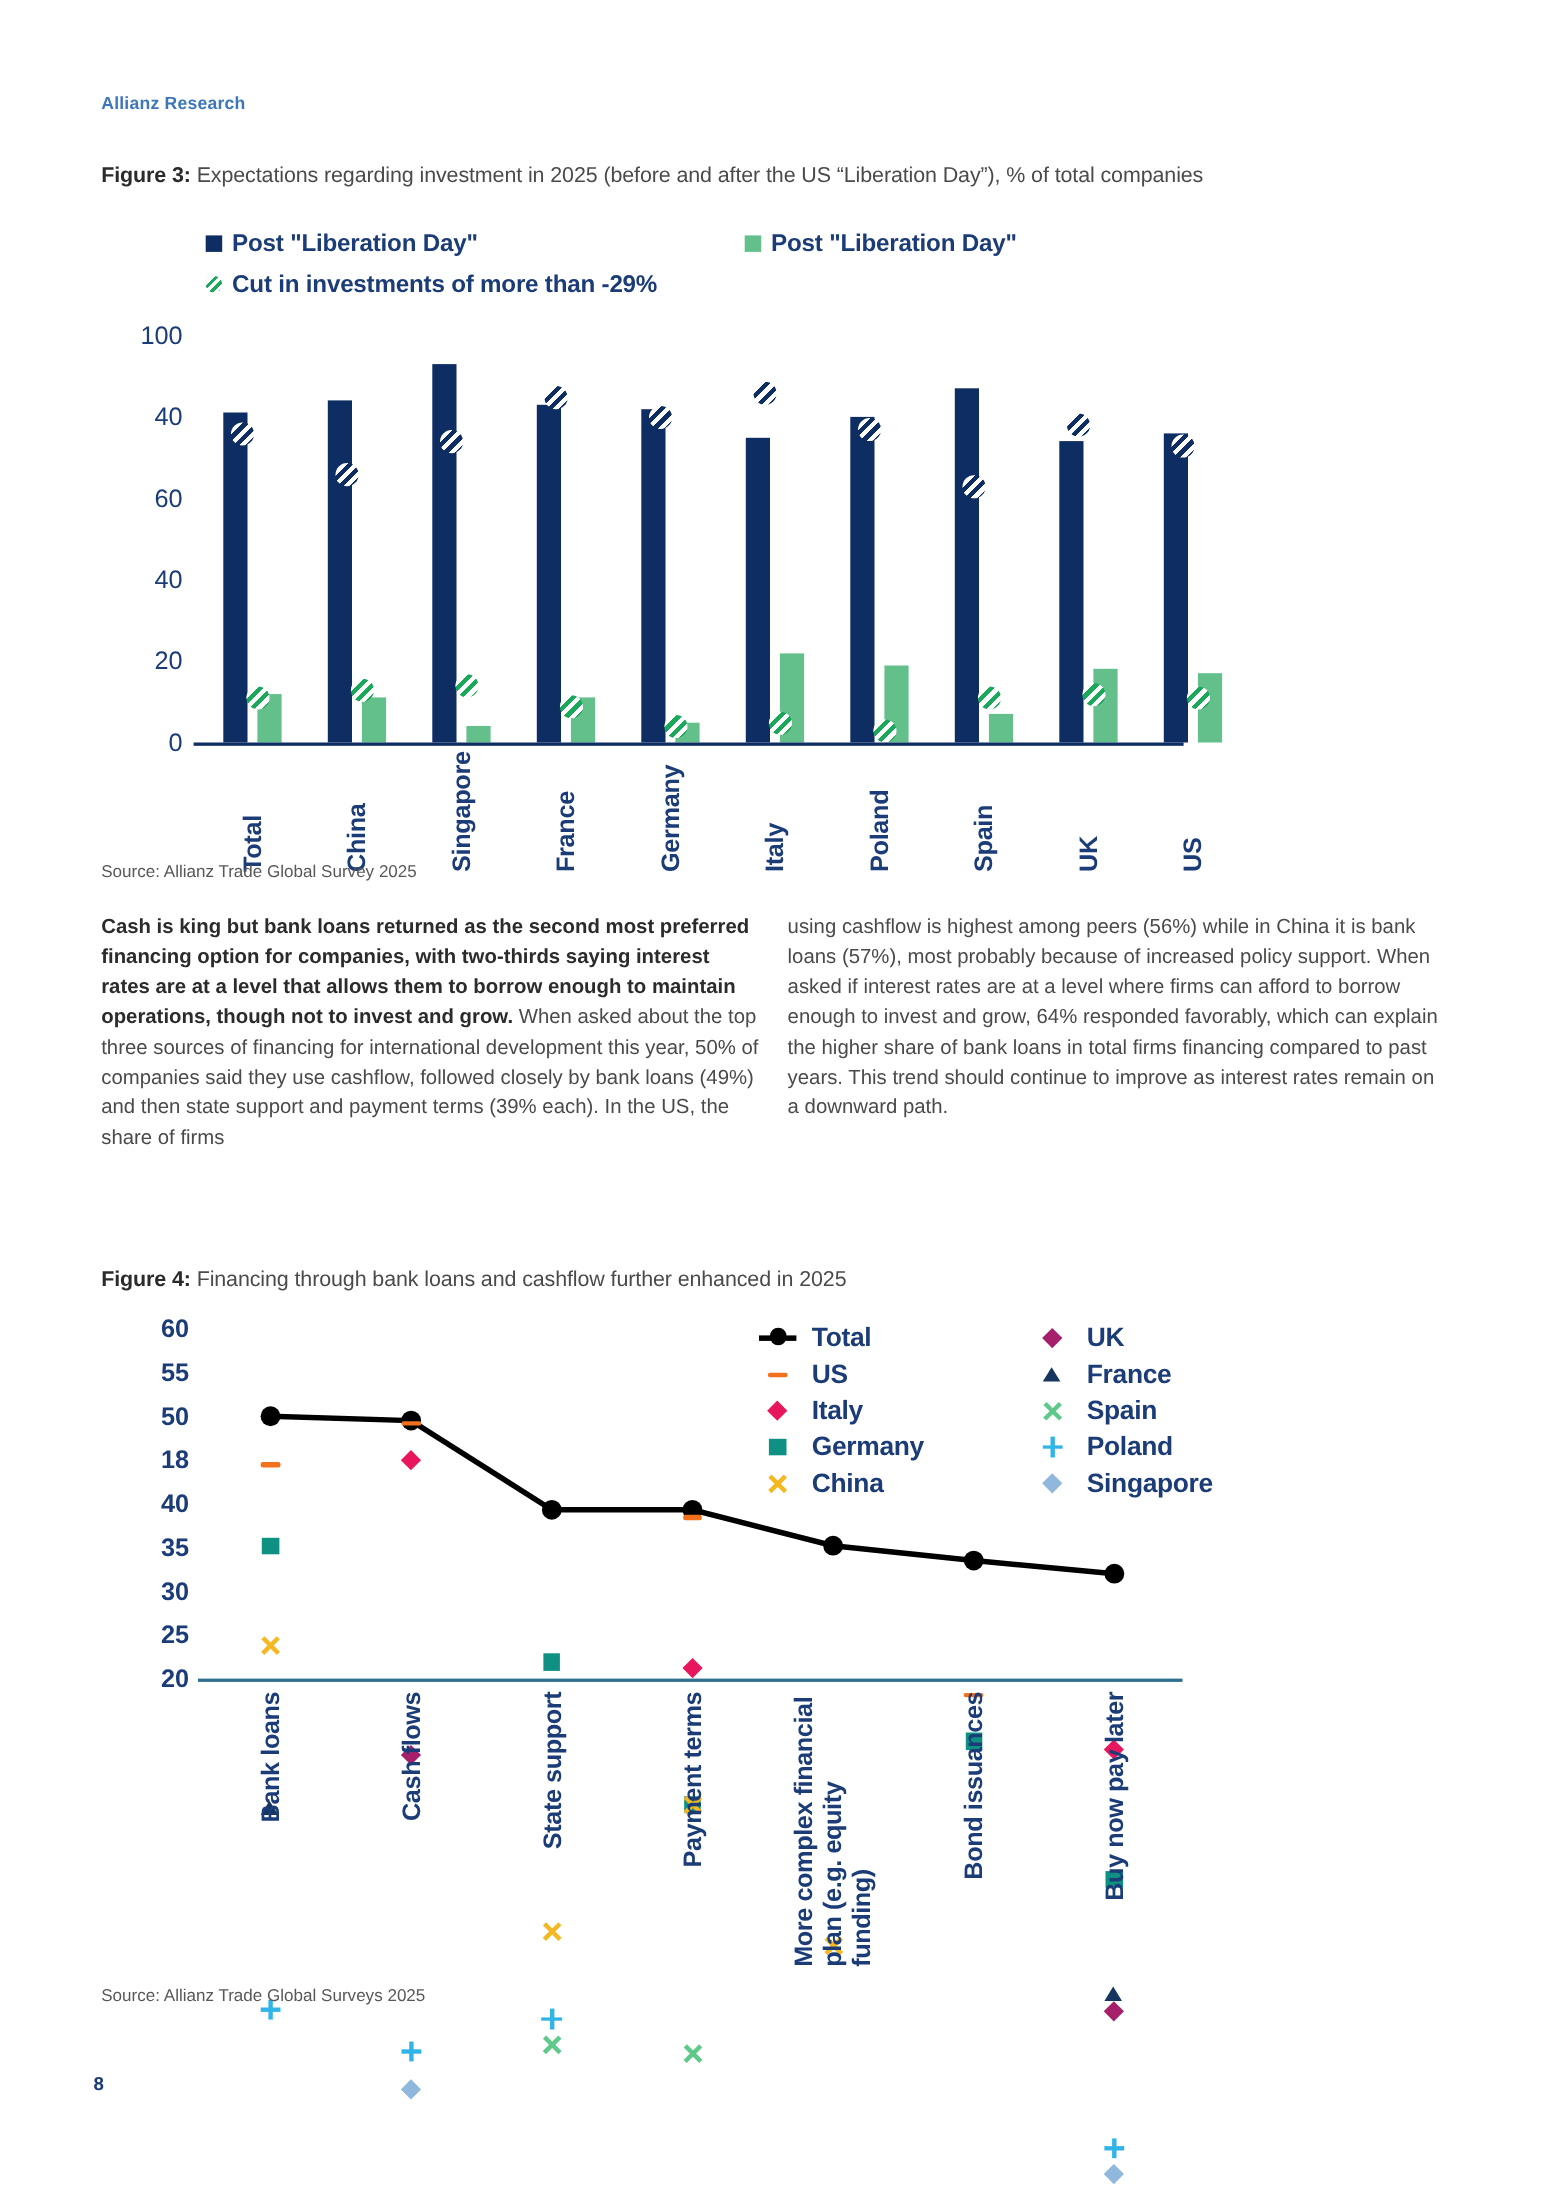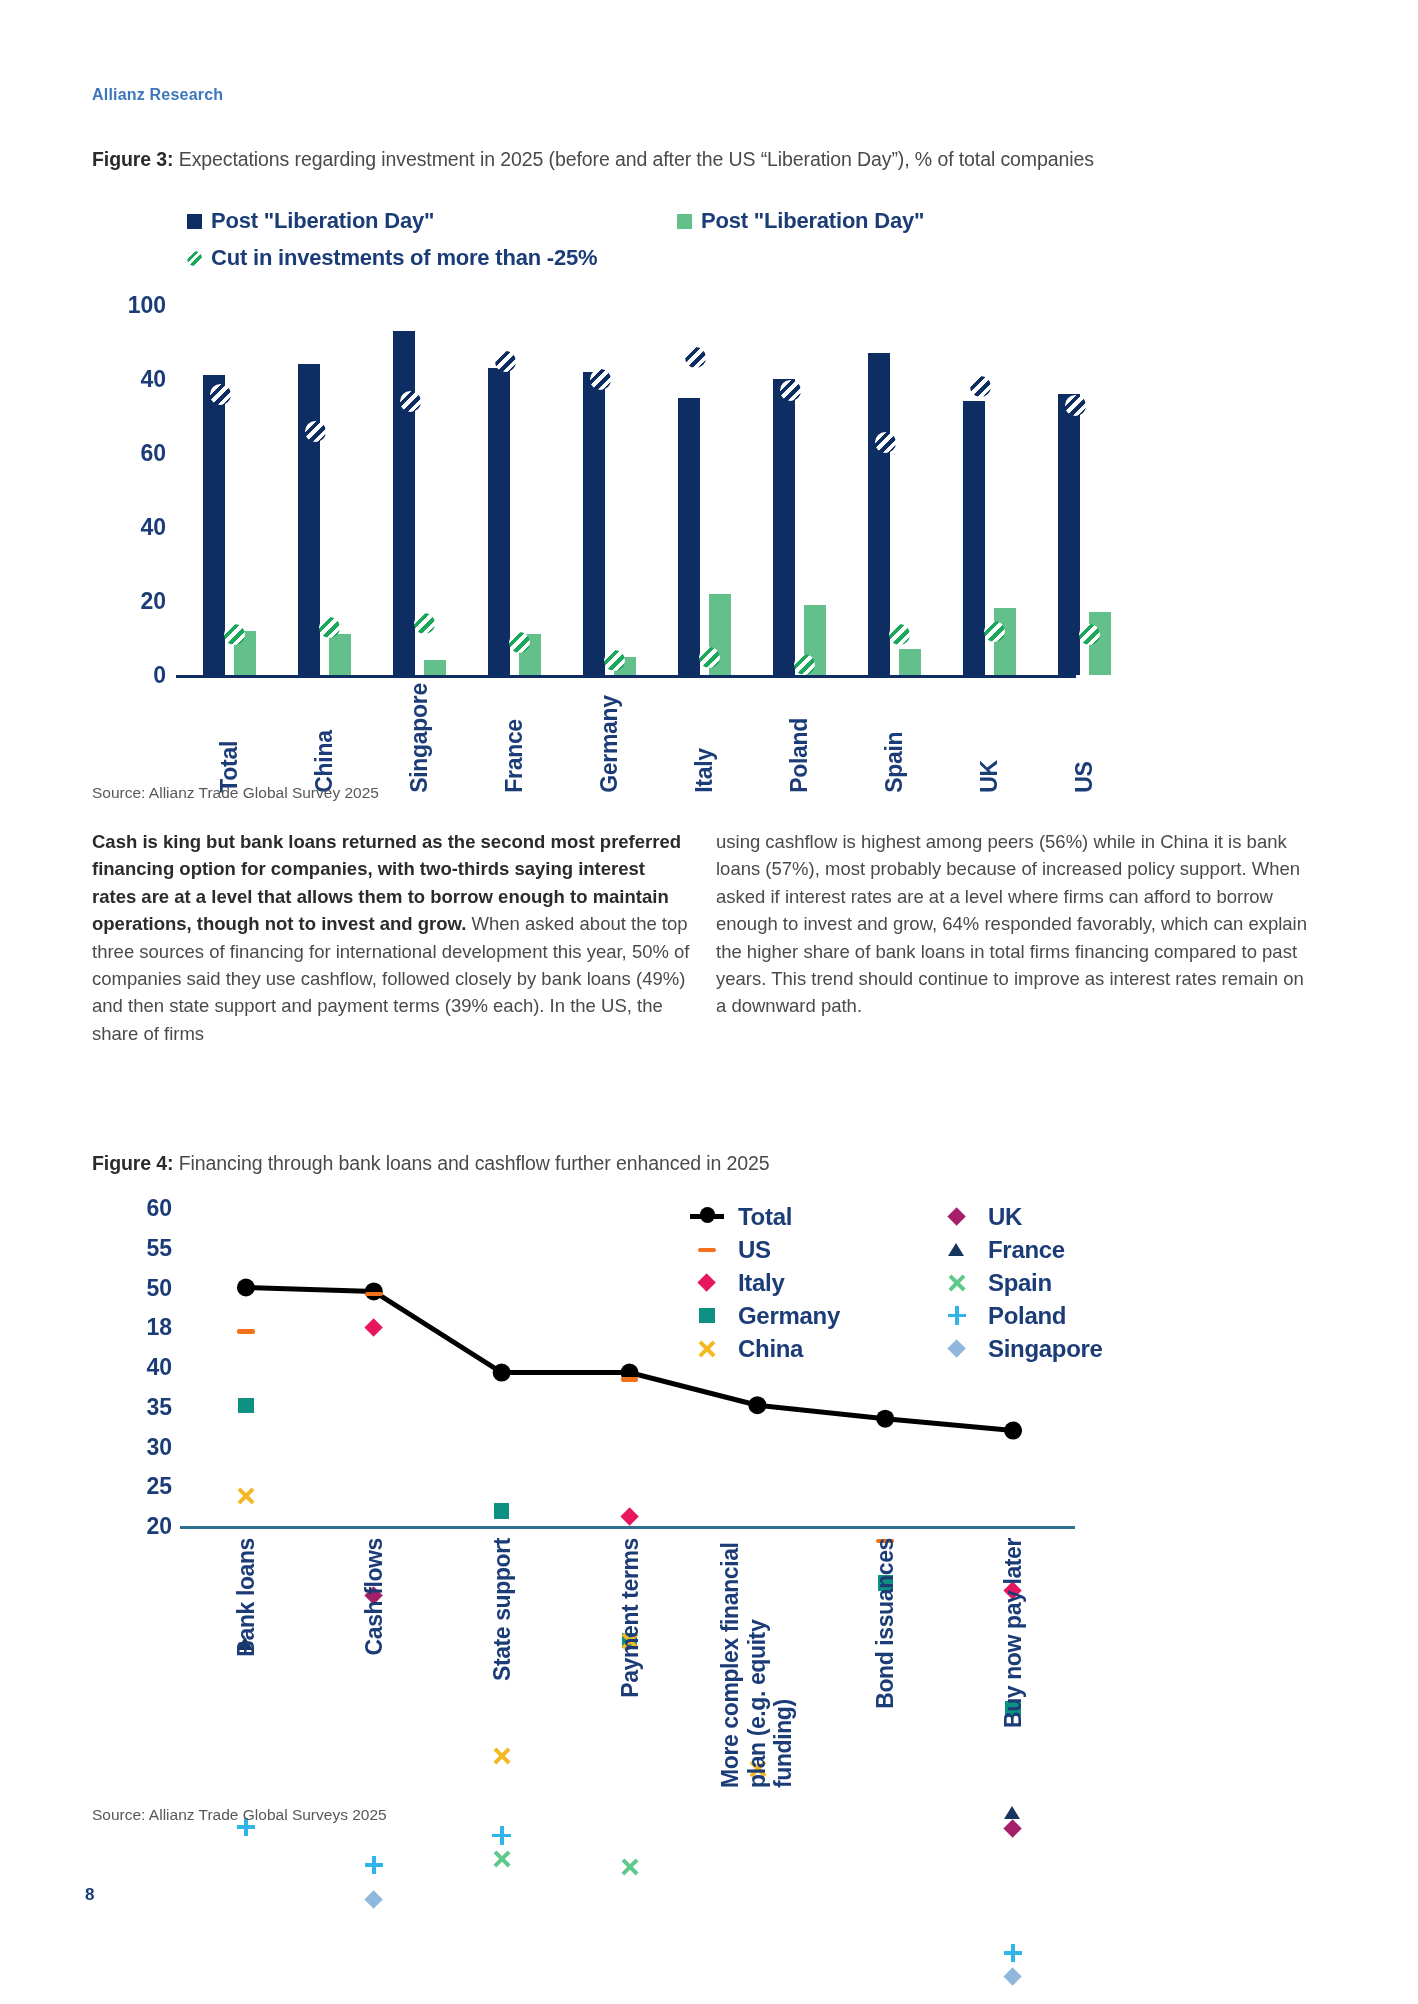--- a/index.html
+++ b/index.html
@@ -58,21 +58,21 @@
   .sw-hgreen {
     background:
       repeating-linear-gradient(135deg,#1aa85a 0 3px,#ffffff 3px 6px);
     border-radius:50%;
   }
 
   .f3-plot { position:absolute; left:0; top:105px; width:1040px; height:370px; }
   .f3-yaxis { position:absolute; left:0; top:0; width:84px; height:100%; }
   .f3-ytick {
     position:absolute; right:10px; transform:translateY(-50%);
-    font-size:23px; font-weight:700; color:#1b3c77;text-align:right;
+    font-size:23px; font-weight:400; color:#1b3c77;text-align:right;
   }
   .f3-area {
     position:absolute; left:90px; top:0; right:0; bottom:0;
     display:flex; align-items:flex-end; justify-content:space-around;
   }
   .f3-axisline {
     position:absolute; left:84px; top:370px; width:900px; height:3px;
     background:#0d2d63;
   }
   .f3-group { position:relative; height:100%; width:72px; display:flex; align-items:flex-end; justify-content:center; }
@@ -161,21 +161,21 @@
             <span class="lbl">Post "Liberation Day"</span>
           </div>
           <div class="item">
             <span class="sw sw-green"></span>
             <span class="lbl">Post "Liberation Day"</span>
           </div>
         </div>
         <div class="row">
           <div class="item">
             <span class="sw sw-hgreen"></span>
-            <span class="lbl">Cut in investments of more than -25%</span>
+            <span class="lbl">Cut in investments of more than -29%</span>
           </div>
         </div>
       </div>
     <div class="f3-plot">
       <div class="f3-yaxis" id="f3-yaxis">
           <div class="f3-ytick" style="top: 370px;">0</div>
           <div class="f3-ytick" style="top: 296px;">20</div>
           <div class="f3-ytick" style="top: 222px;">40</div>
           <div class="f3-ytick" style="top: 148px;">60</div>
           <div class="f3-ytick" style="top: 74px;">40</div>

